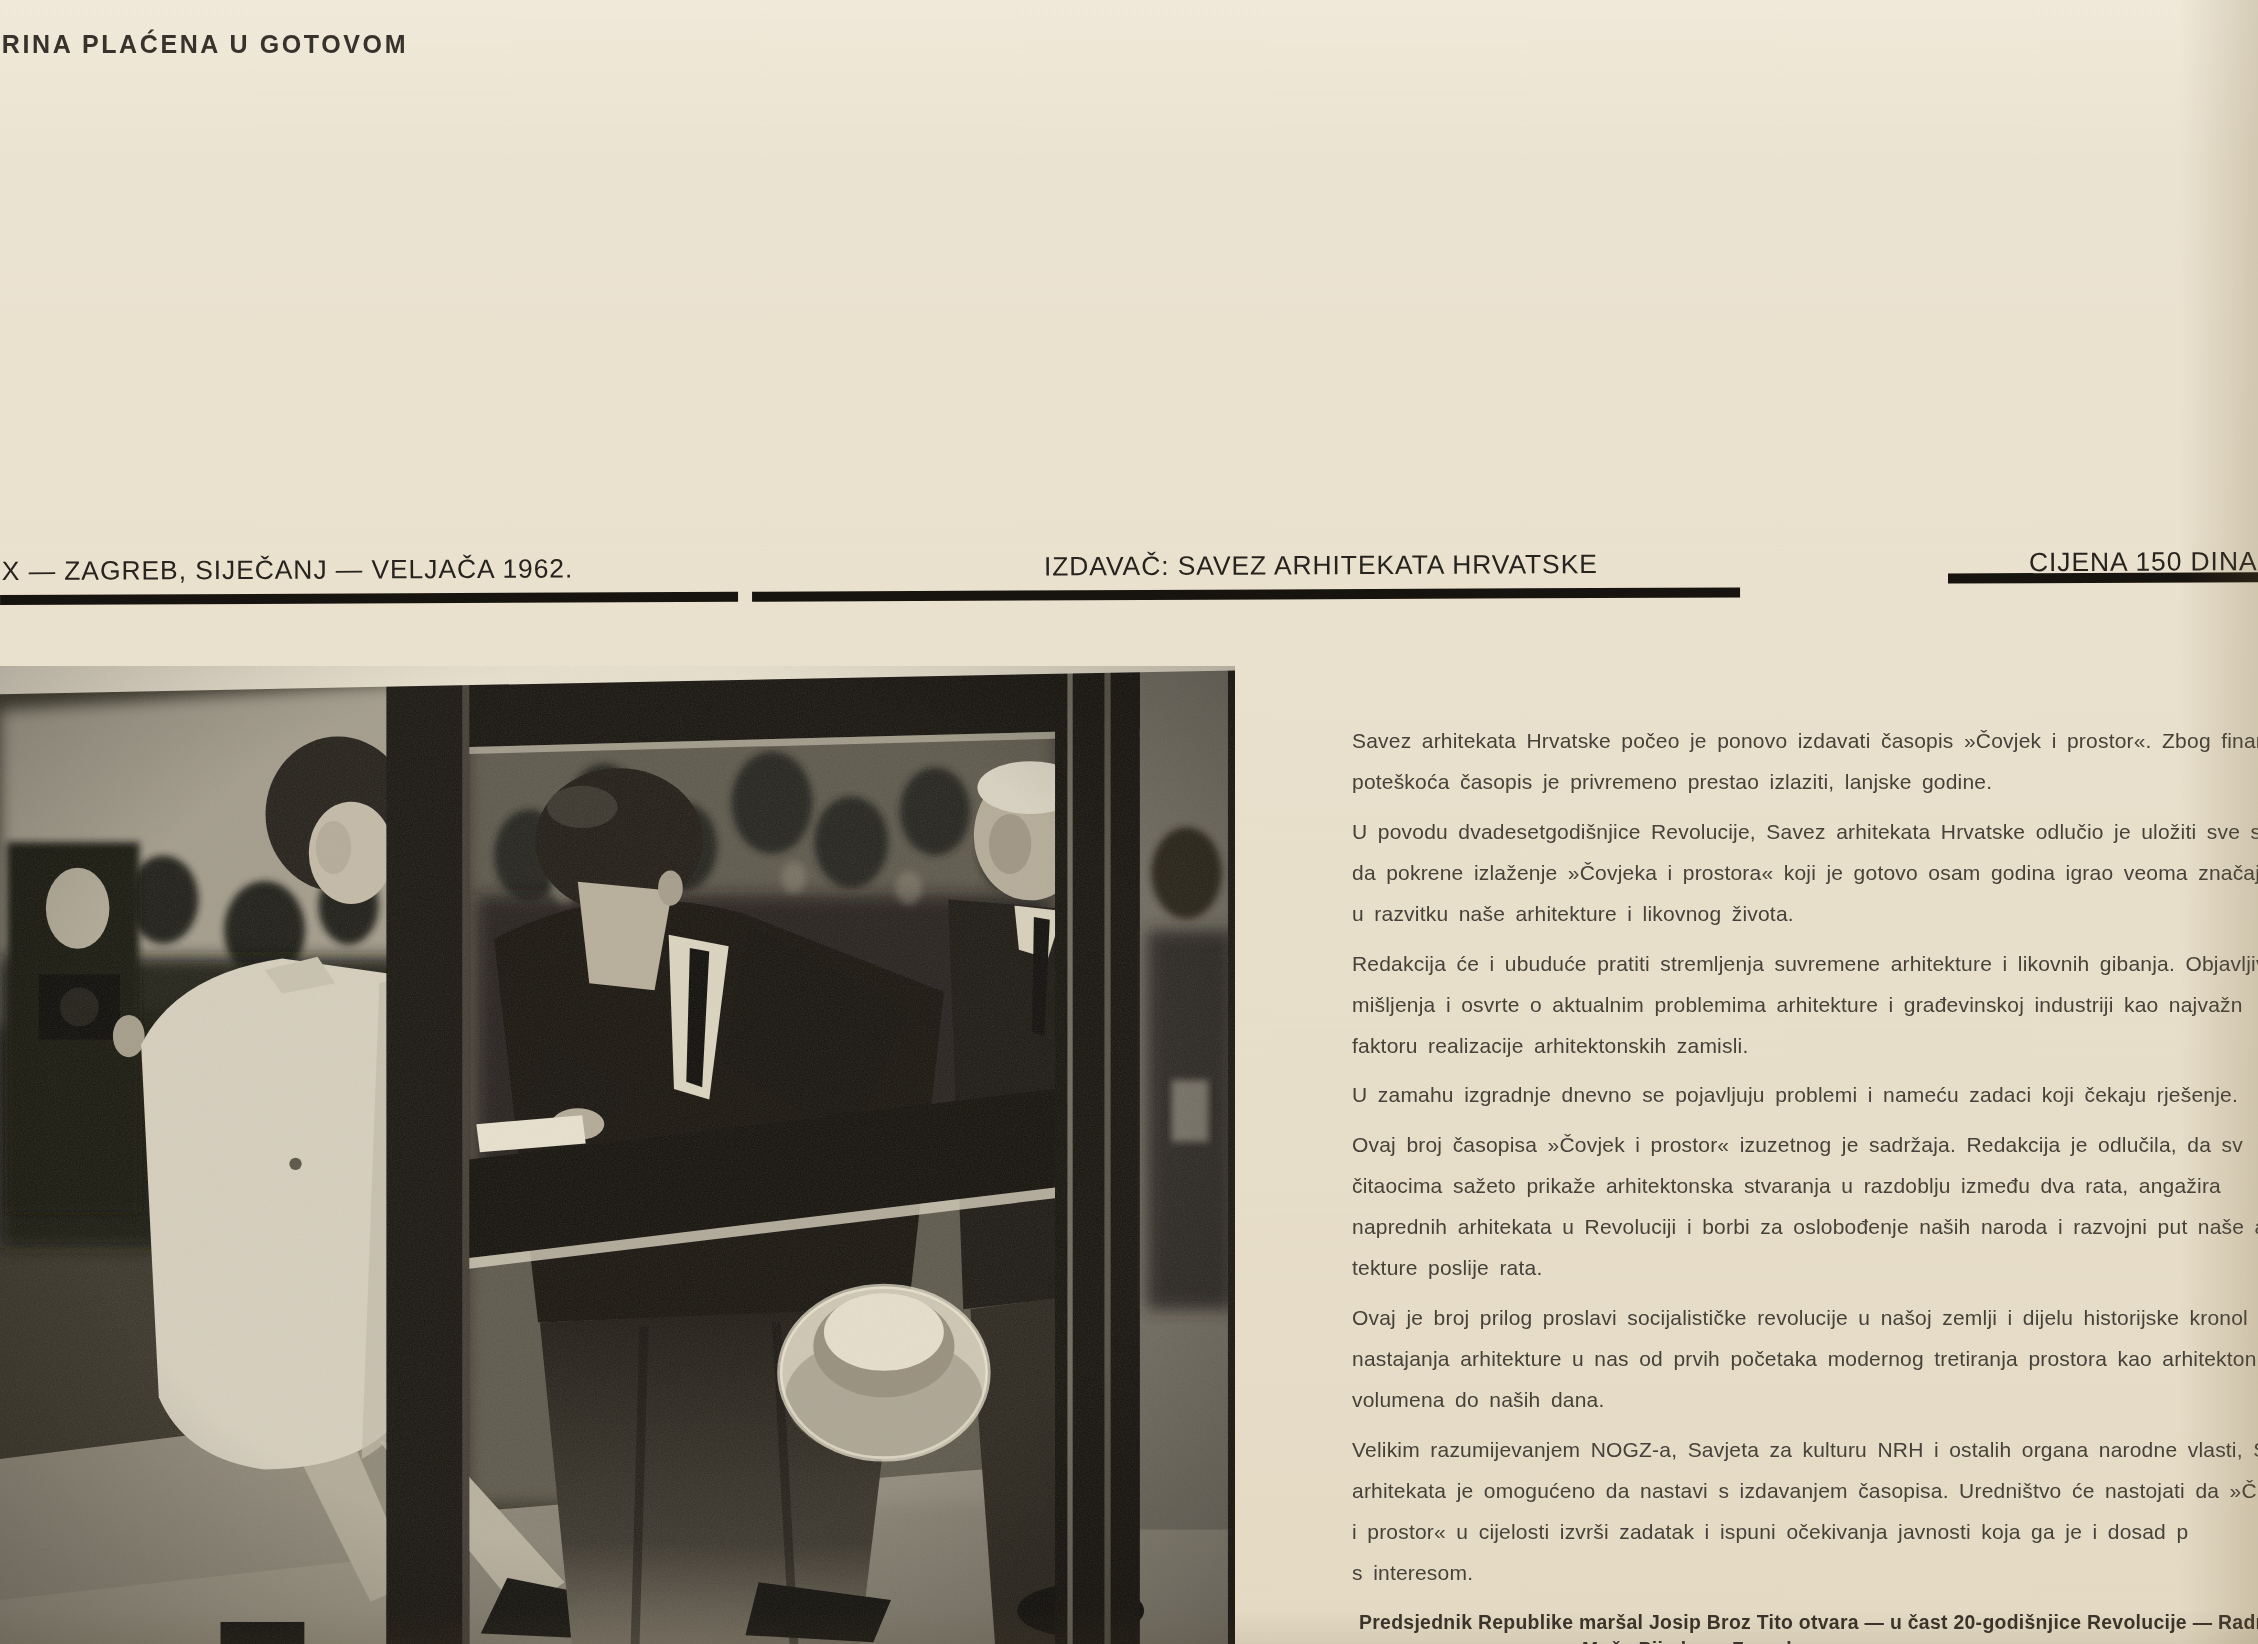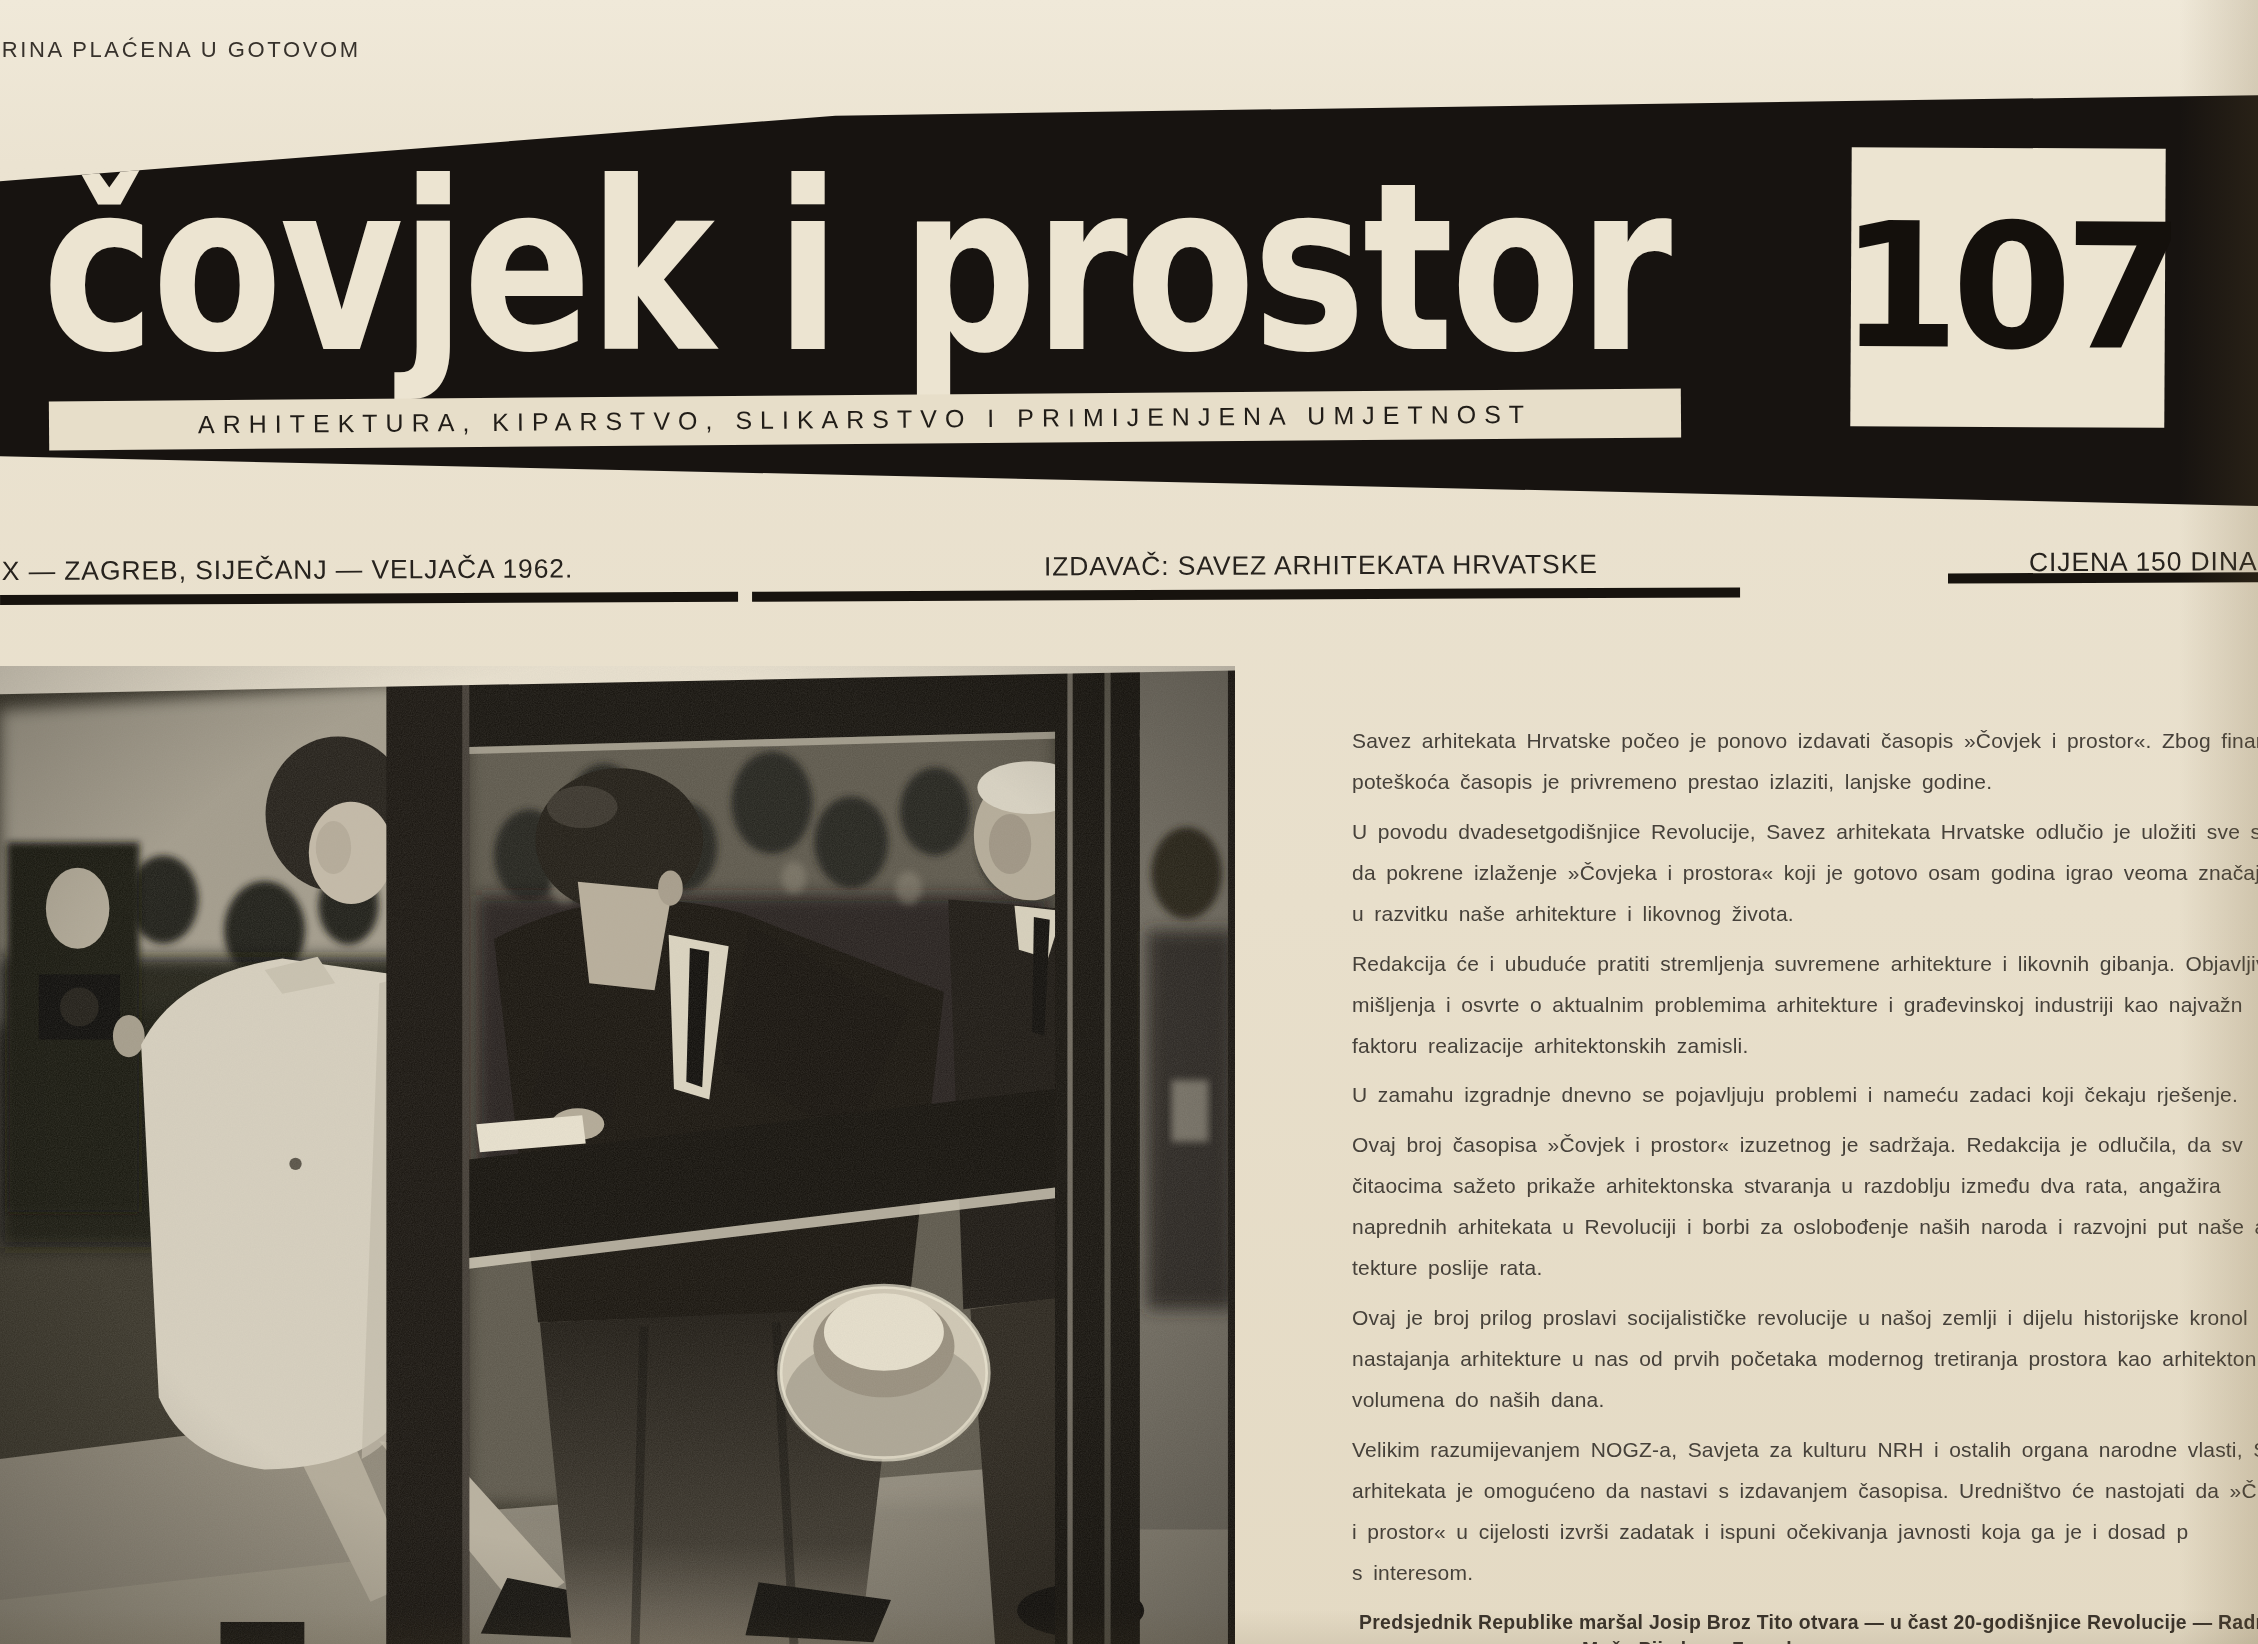--- a/index.html
+++ b/index.html
@@ -6,22 +6,22 @@
   .page{
     position:relative; width:2258px; height:1644px; overflow:hidden;
     background:linear-gradient(180deg,#f0e9d9 0%,#ebe3d1 10%,#e8dfcb 55%,#e4dac4 100%);
     font-family:"Liberation Sans", sans-serif;
   }
   .edge-shade-r{position:absolute;top:0;right:0;width:79px;height:100%;
     background:linear-gradient(90deg,rgba(120,100,60,0),rgba(110,90,50,.20));}
   .edge-shade-b{position:absolute;bottom:0;left:0;width:100%;height:35px;
     background:linear-gradient(0deg,rgba(90,75,45,.10),rgba(90,75,45,0));}
   .postage{
-    position:absolute; left:1.8px; top:37px; font-size:22px; letter-spacing:2.6px;
-    font-weight:400; color:#37322c; white-space:nowrap;
+    position:absolute; left:1.8px; top:30px; font-size:25px; letter-spacing:2.6px;
+    font-weight:700; color:#37322c; white-space:nowrap;
   }
   
   .band{
     position:absolute; left:0; top:84px; width:2258px; height:428px;
     background:#171310;
     clip-path:polygon(0 22.7%, 37% 7.4%, 100% 2.6%, 100% 98.6%, 0 87%);
   }
   .band svg.title{position:absolute; left:35px; top:34px; overflow:visible;}
   .band svg.title text{
     font-family:"DejaVu Sans", sans-serif; font-weight:bold; font-size:265px;
@@ -68,31 +68,20 @@
   
   .photo{position:absolute; left:0; top:666px; width:1235px; height:978px;}
 </style>
 </head>
 <body>
 
 <div class="page">
 
   <div class="postage">RINA PLAĆENA U GOTOVOM</div>
 
-  <div class="band">
-    <svg class="title" width="1676" height="291" viewBox="0 0 1900 330">
-      <text x="8" y="262" textLength="1845" lengthAdjust="spacingAndGlyphs">čovjek i prostor</text>
-    </svg>
-    <div class="substrip">
-      <span>ARHITEKTURA,  KIPARSTVO,  SLIKARSTVO  I  PRIMIJENJENA  UMJETNOST</span>
-    </div>
-    <div class="issuebox">
-      <span>107</span>
-    </div>
-  </div>
 
   <div class="metarow">
     <div class="txt" style="left:1.8px">X — ZAGREB, SIJEČANJ — VELJAČA 1962.</div>
     <div class="txt" style="left:1044px">IZDAVAČ:  SAVEZ  ARHITEKATA  HRVATSKE</div>
     <div class="txt" style="left:2029px">CIJENA 150 DINA</div>
     <div class="rule a"></div>
     <div class="rule b"></div>
     <div class="rule c"></div>
   </div>
 

